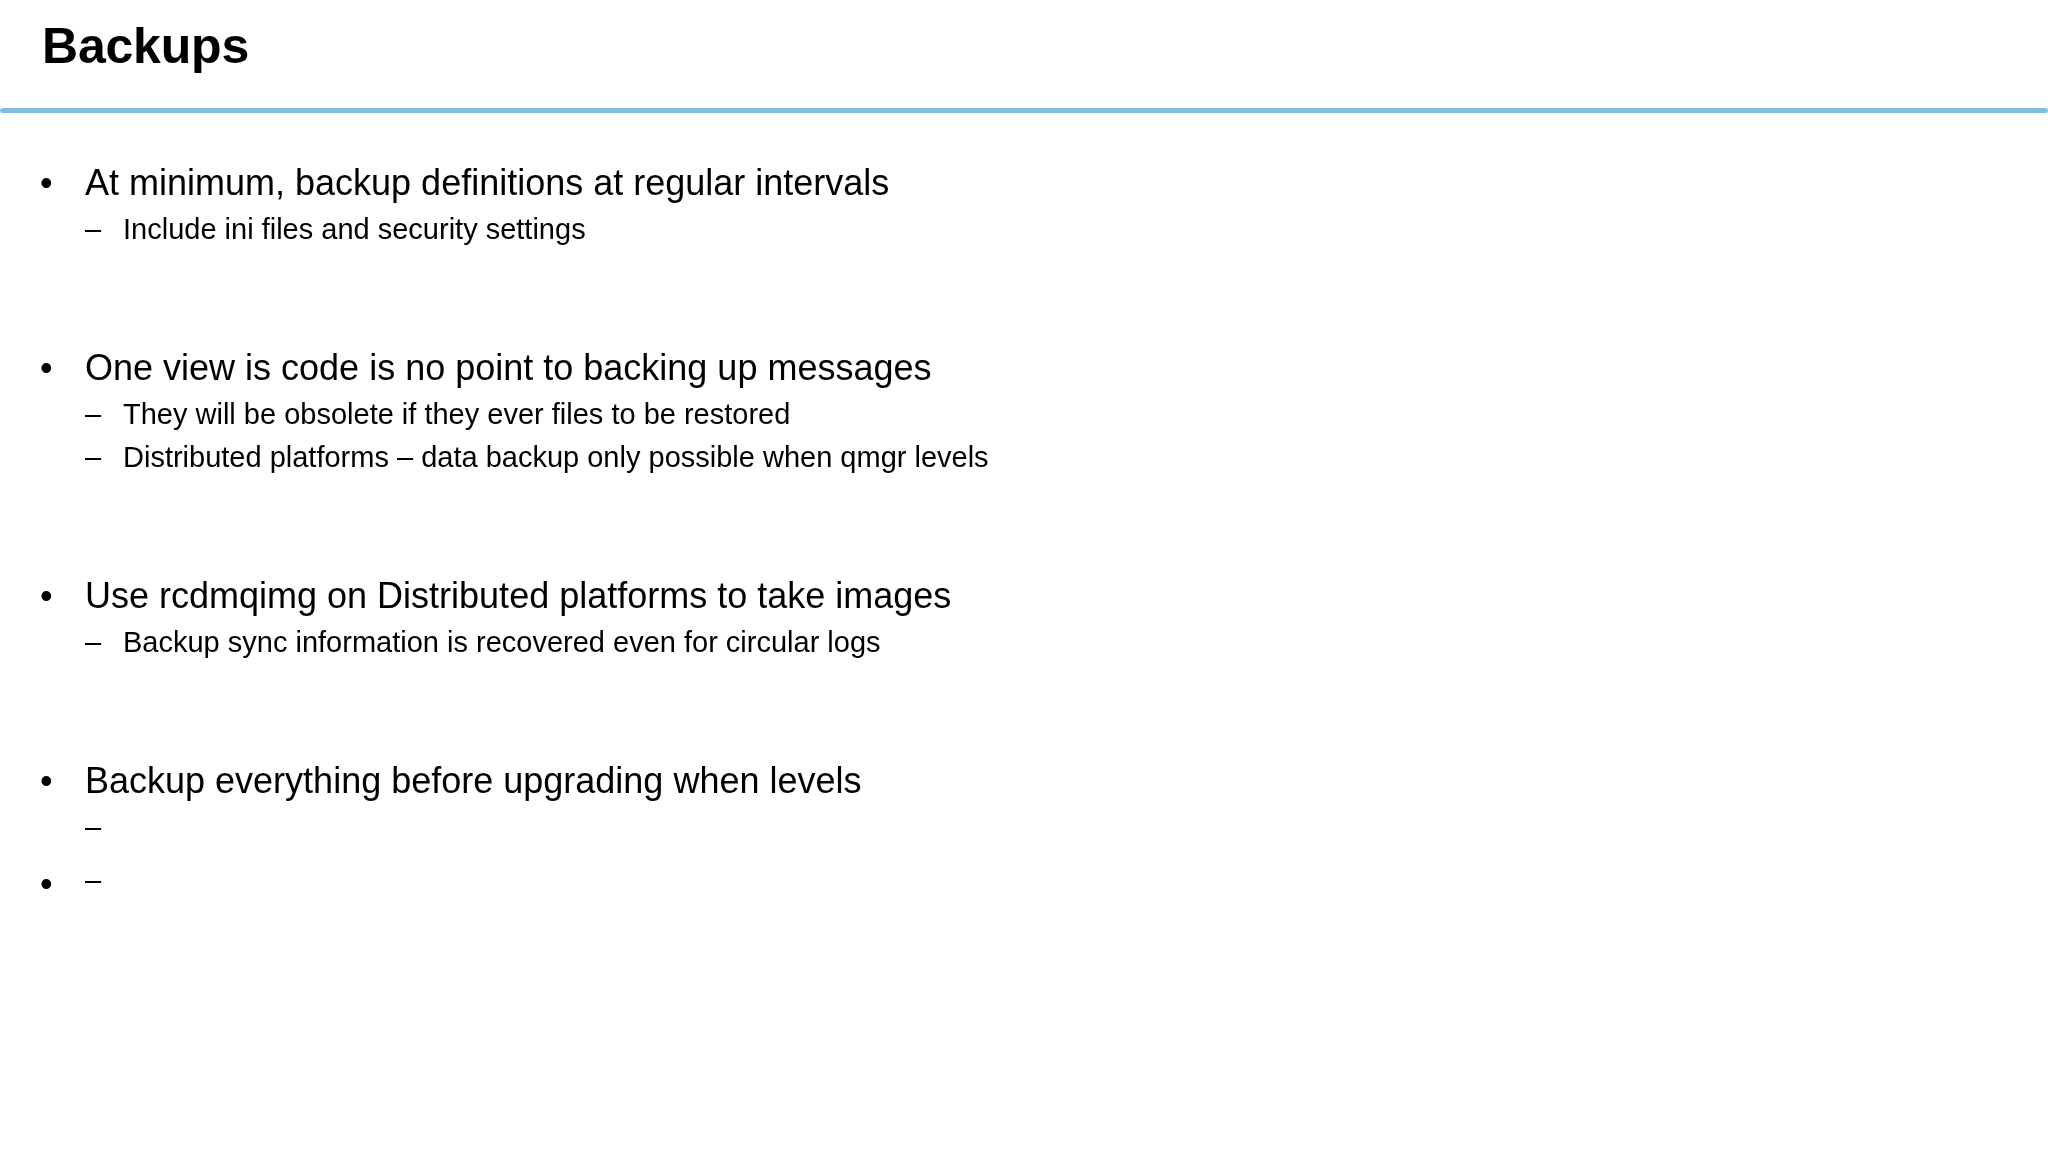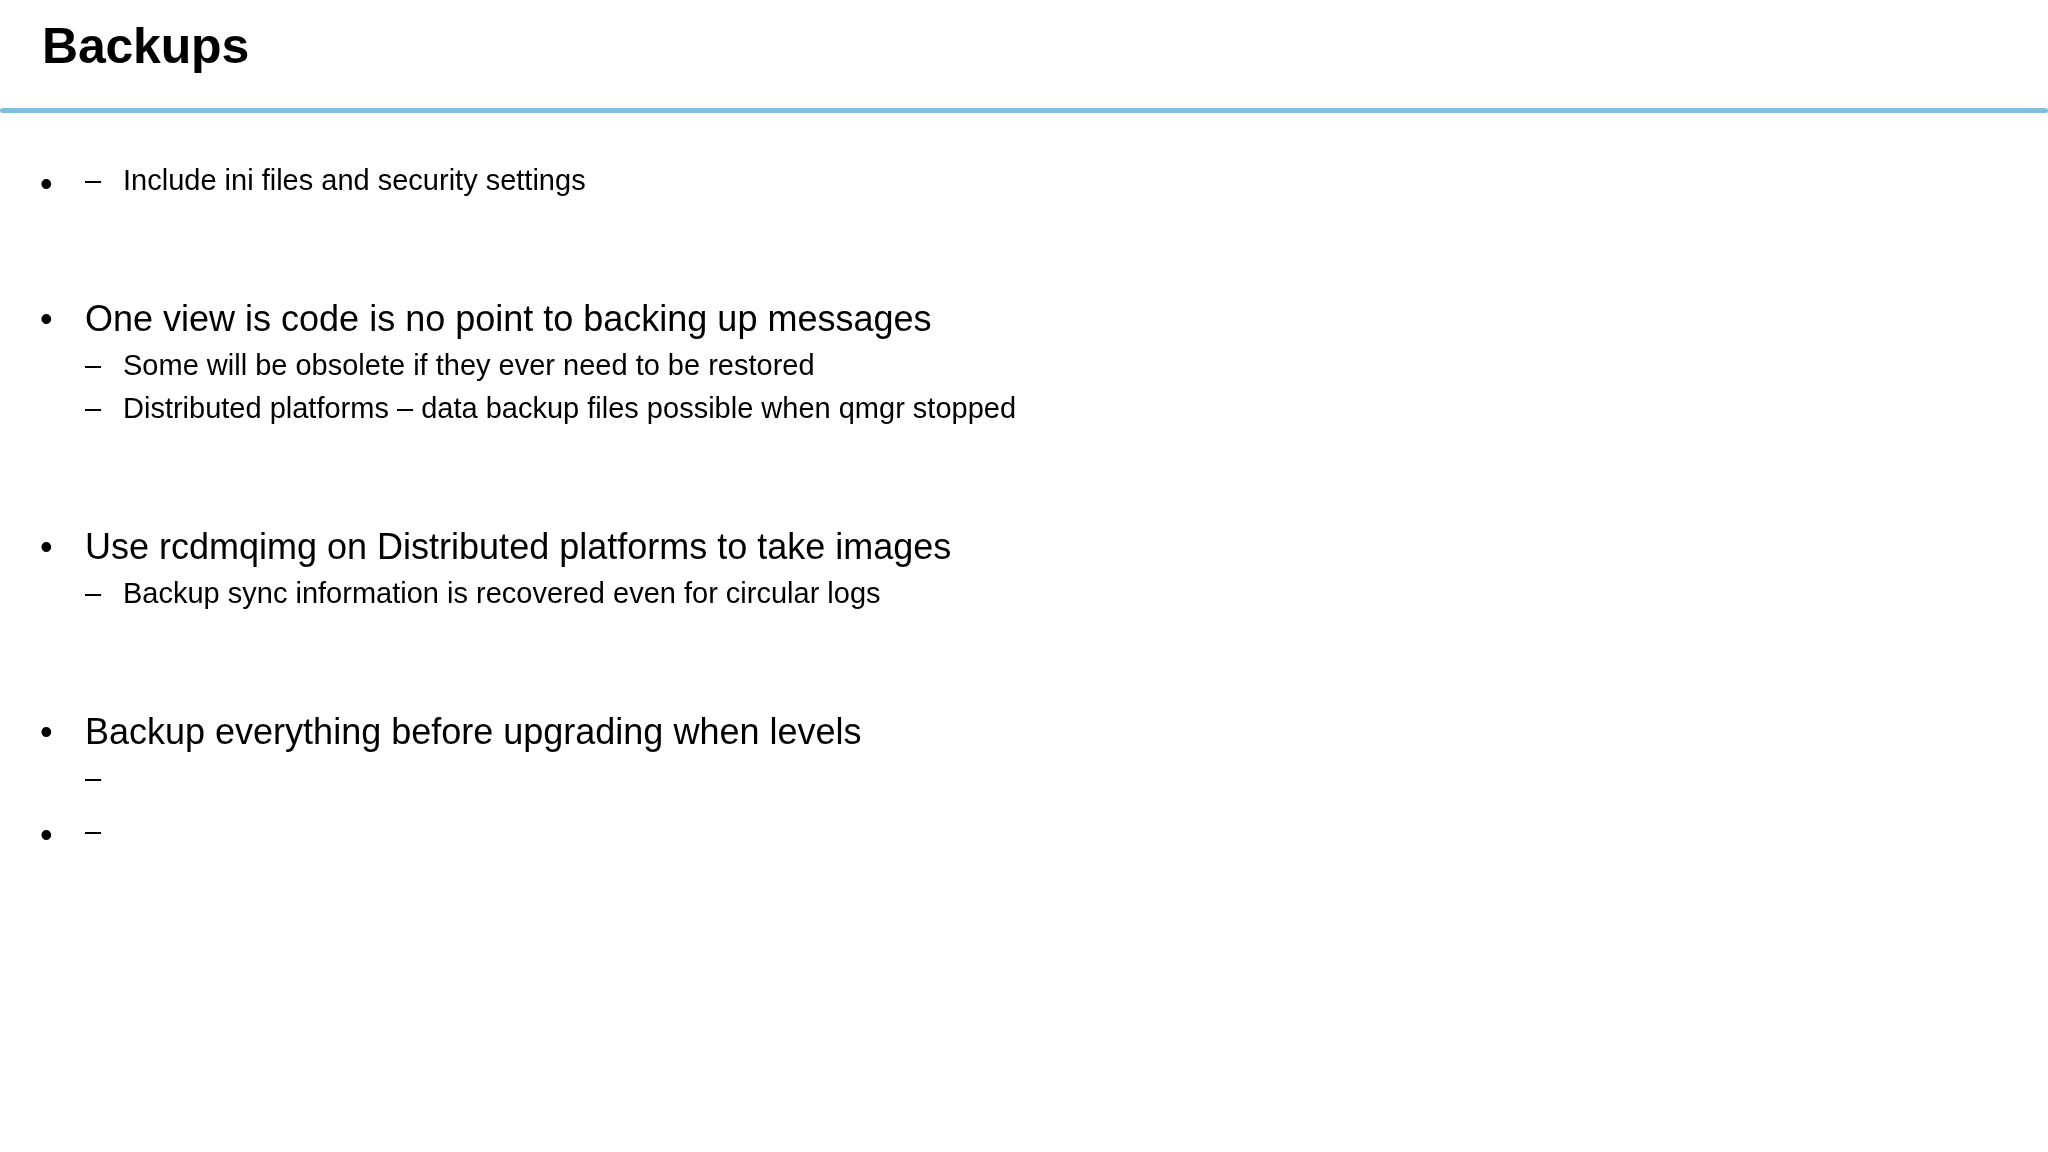--- a/index.html
+++ b/index.html
@@ -119,44 +119,45 @@
   <div class="title-area">
     <div class="slide-title">Backups</div>
     <div class="title-rule" style="background: rgb(127, 190, 220);"></div>
   </div>
 
   <div class="body-area">
 
     <div class="bullet-group">
       <div class="bullet-l1">
         <span class="marker">•</span>
+        <span>At minimum, backup definitions at regular intervals</span>
       </div>
       <div class="sub-list">
         <div class="bullet-l2">
           <span class="marker">–</span>
           <span>Include ini files and security settings</span>
         </div>
       </div>
     </div>
 
     <div class="gap-large"></div>
 
     <div class="bullet-group">
       <div class="bullet-l1">
         <span class="marker">•</span>
         <span>One view is code is no point to backing up messages</span>
       </div>
       <div class="sub-list">
         <div class="bullet-l2">
           <span class="marker">–</span>
-          <span>Some will be obsolete if they ever need to be restored</span>
-        </div>
-        <div class="bullet-l2">
-          <span class="marker">–</span>
-          <span>Distributed platforms – data backup files possible when qmgr stopped</span>
+          <span>They will be obsolete if they ever files to be restored</span>
+        </div>
+        <div class="bullet-l2">
+          <span class="marker">–</span>
+          <span>Distributed platforms – data backup only possible when qmgr levels</span>
         </div>
       </div>
     </div>
 
     <div class="gap-large"></div>
 
     <div class="bullet-group">
       <div class="bullet-l1">
         <span class="marker">•</span>
         <span>Use rcdmqimg on Distributed platforms to take images</span>

